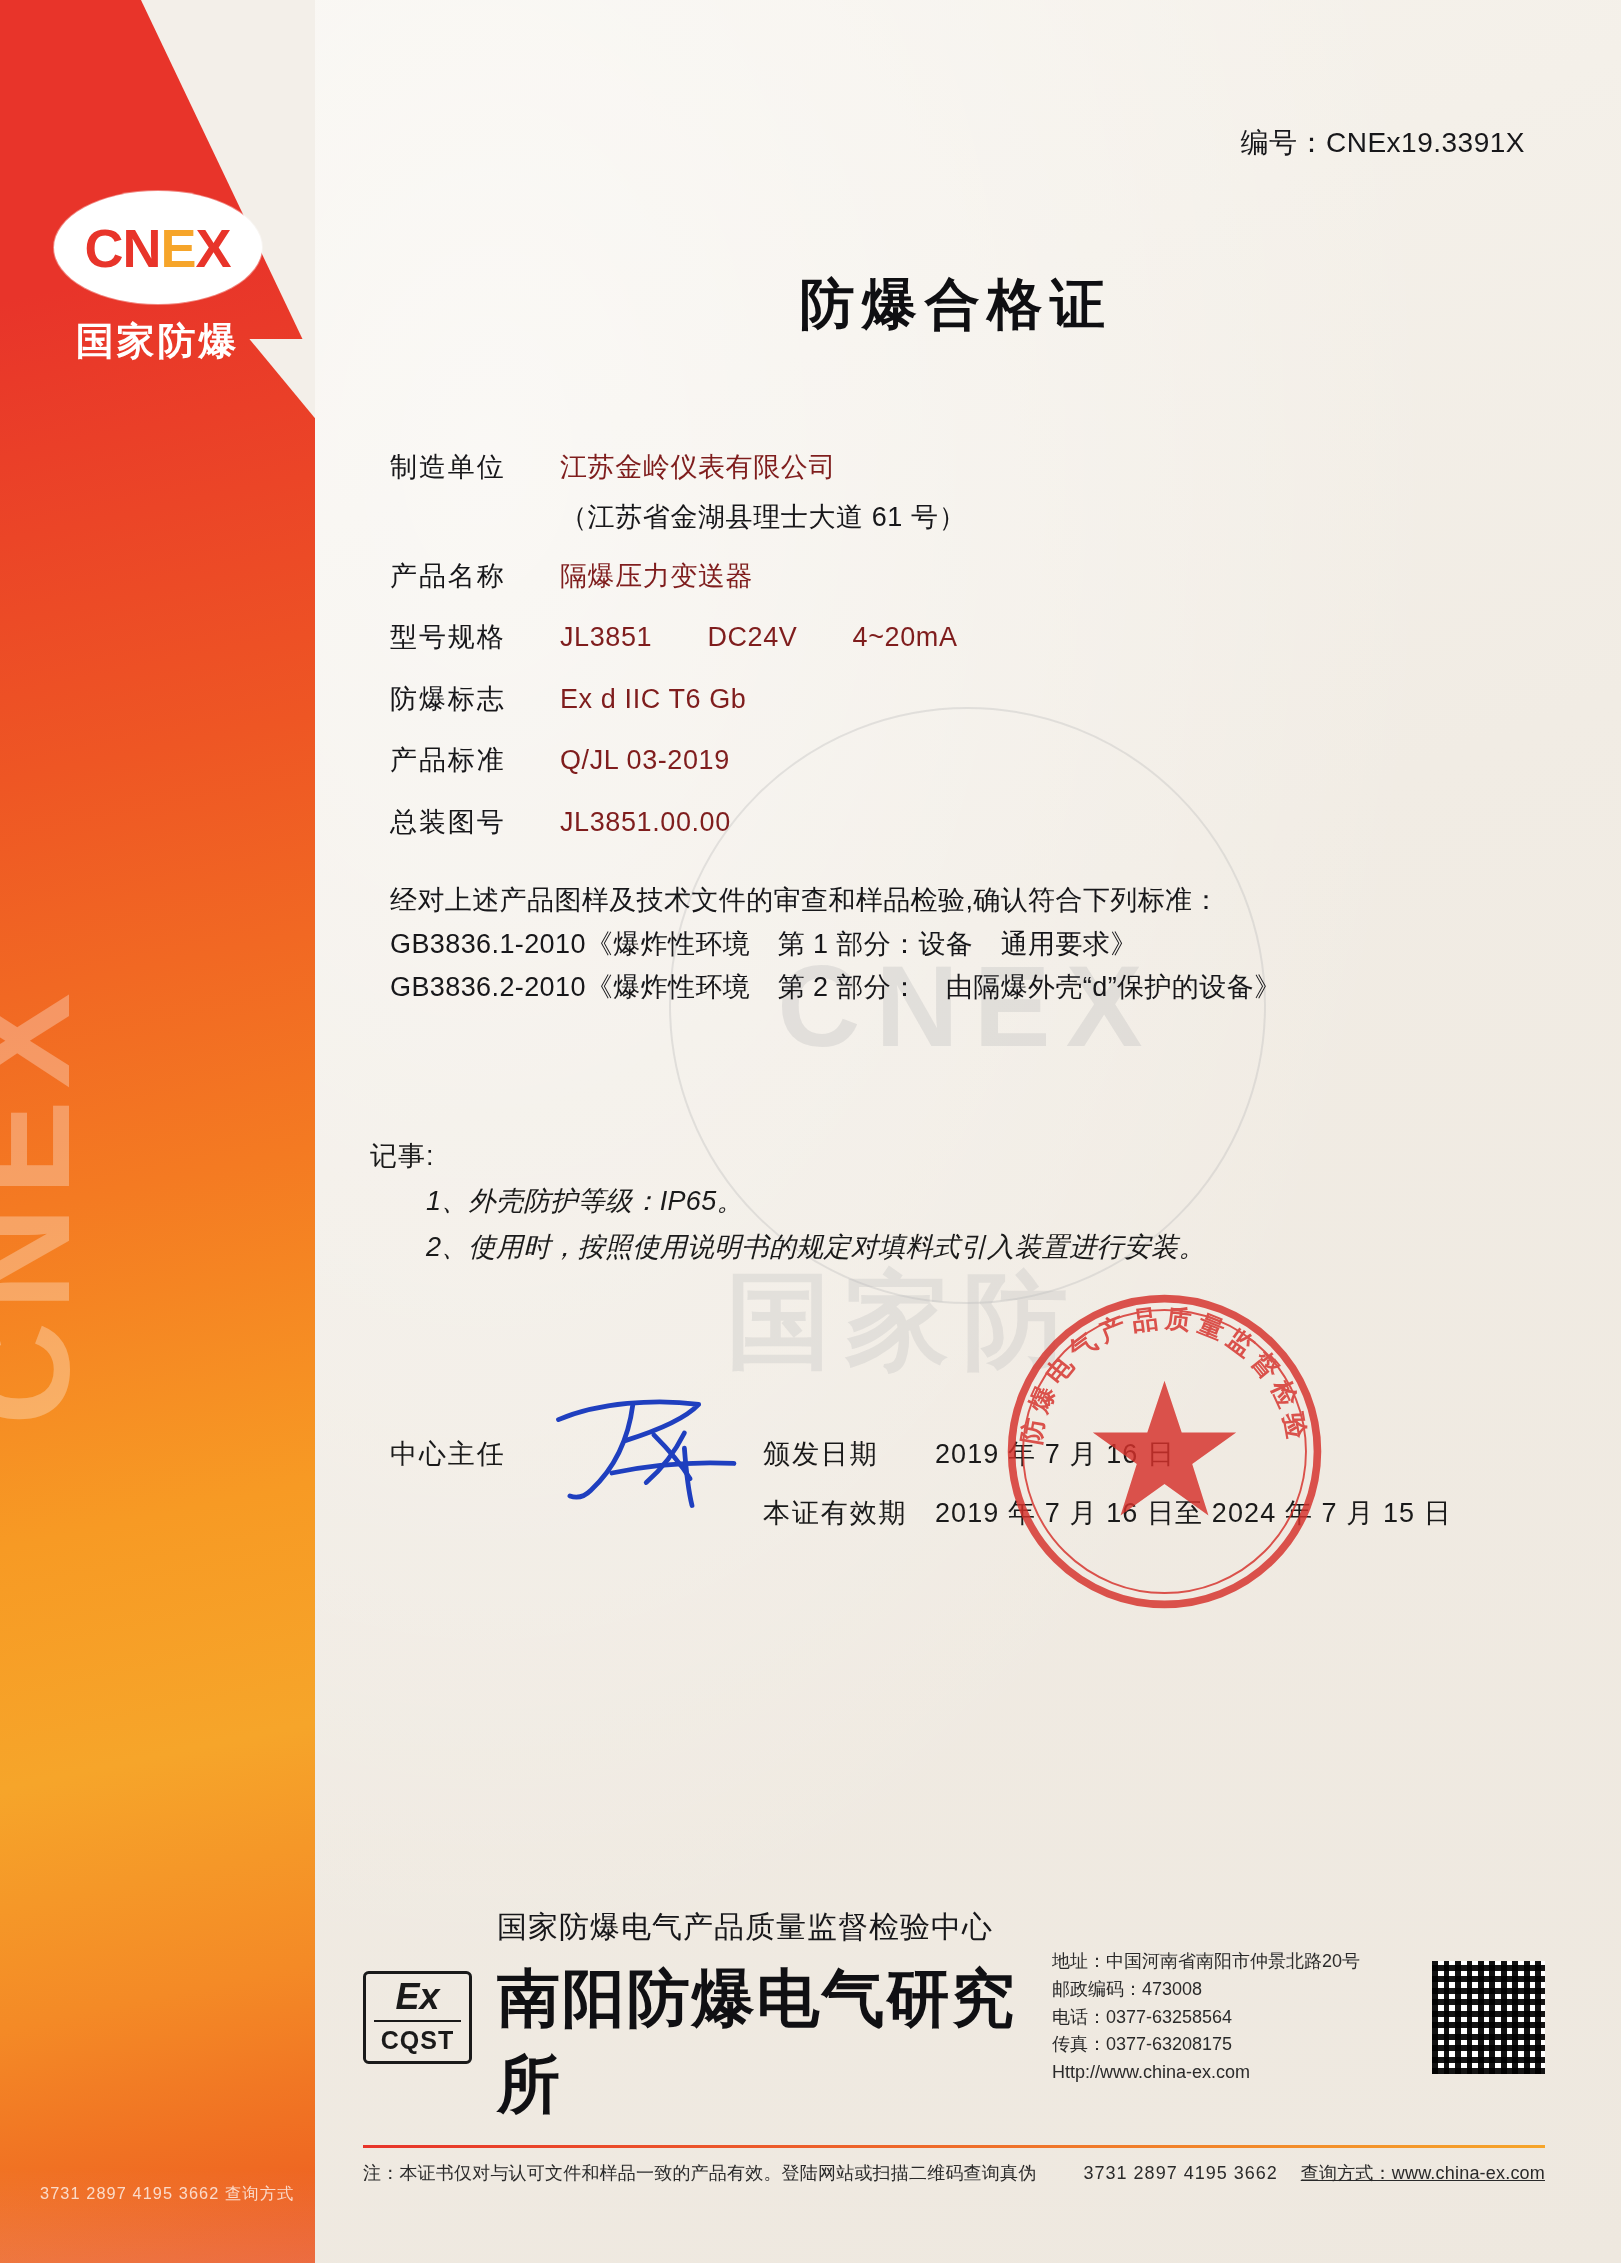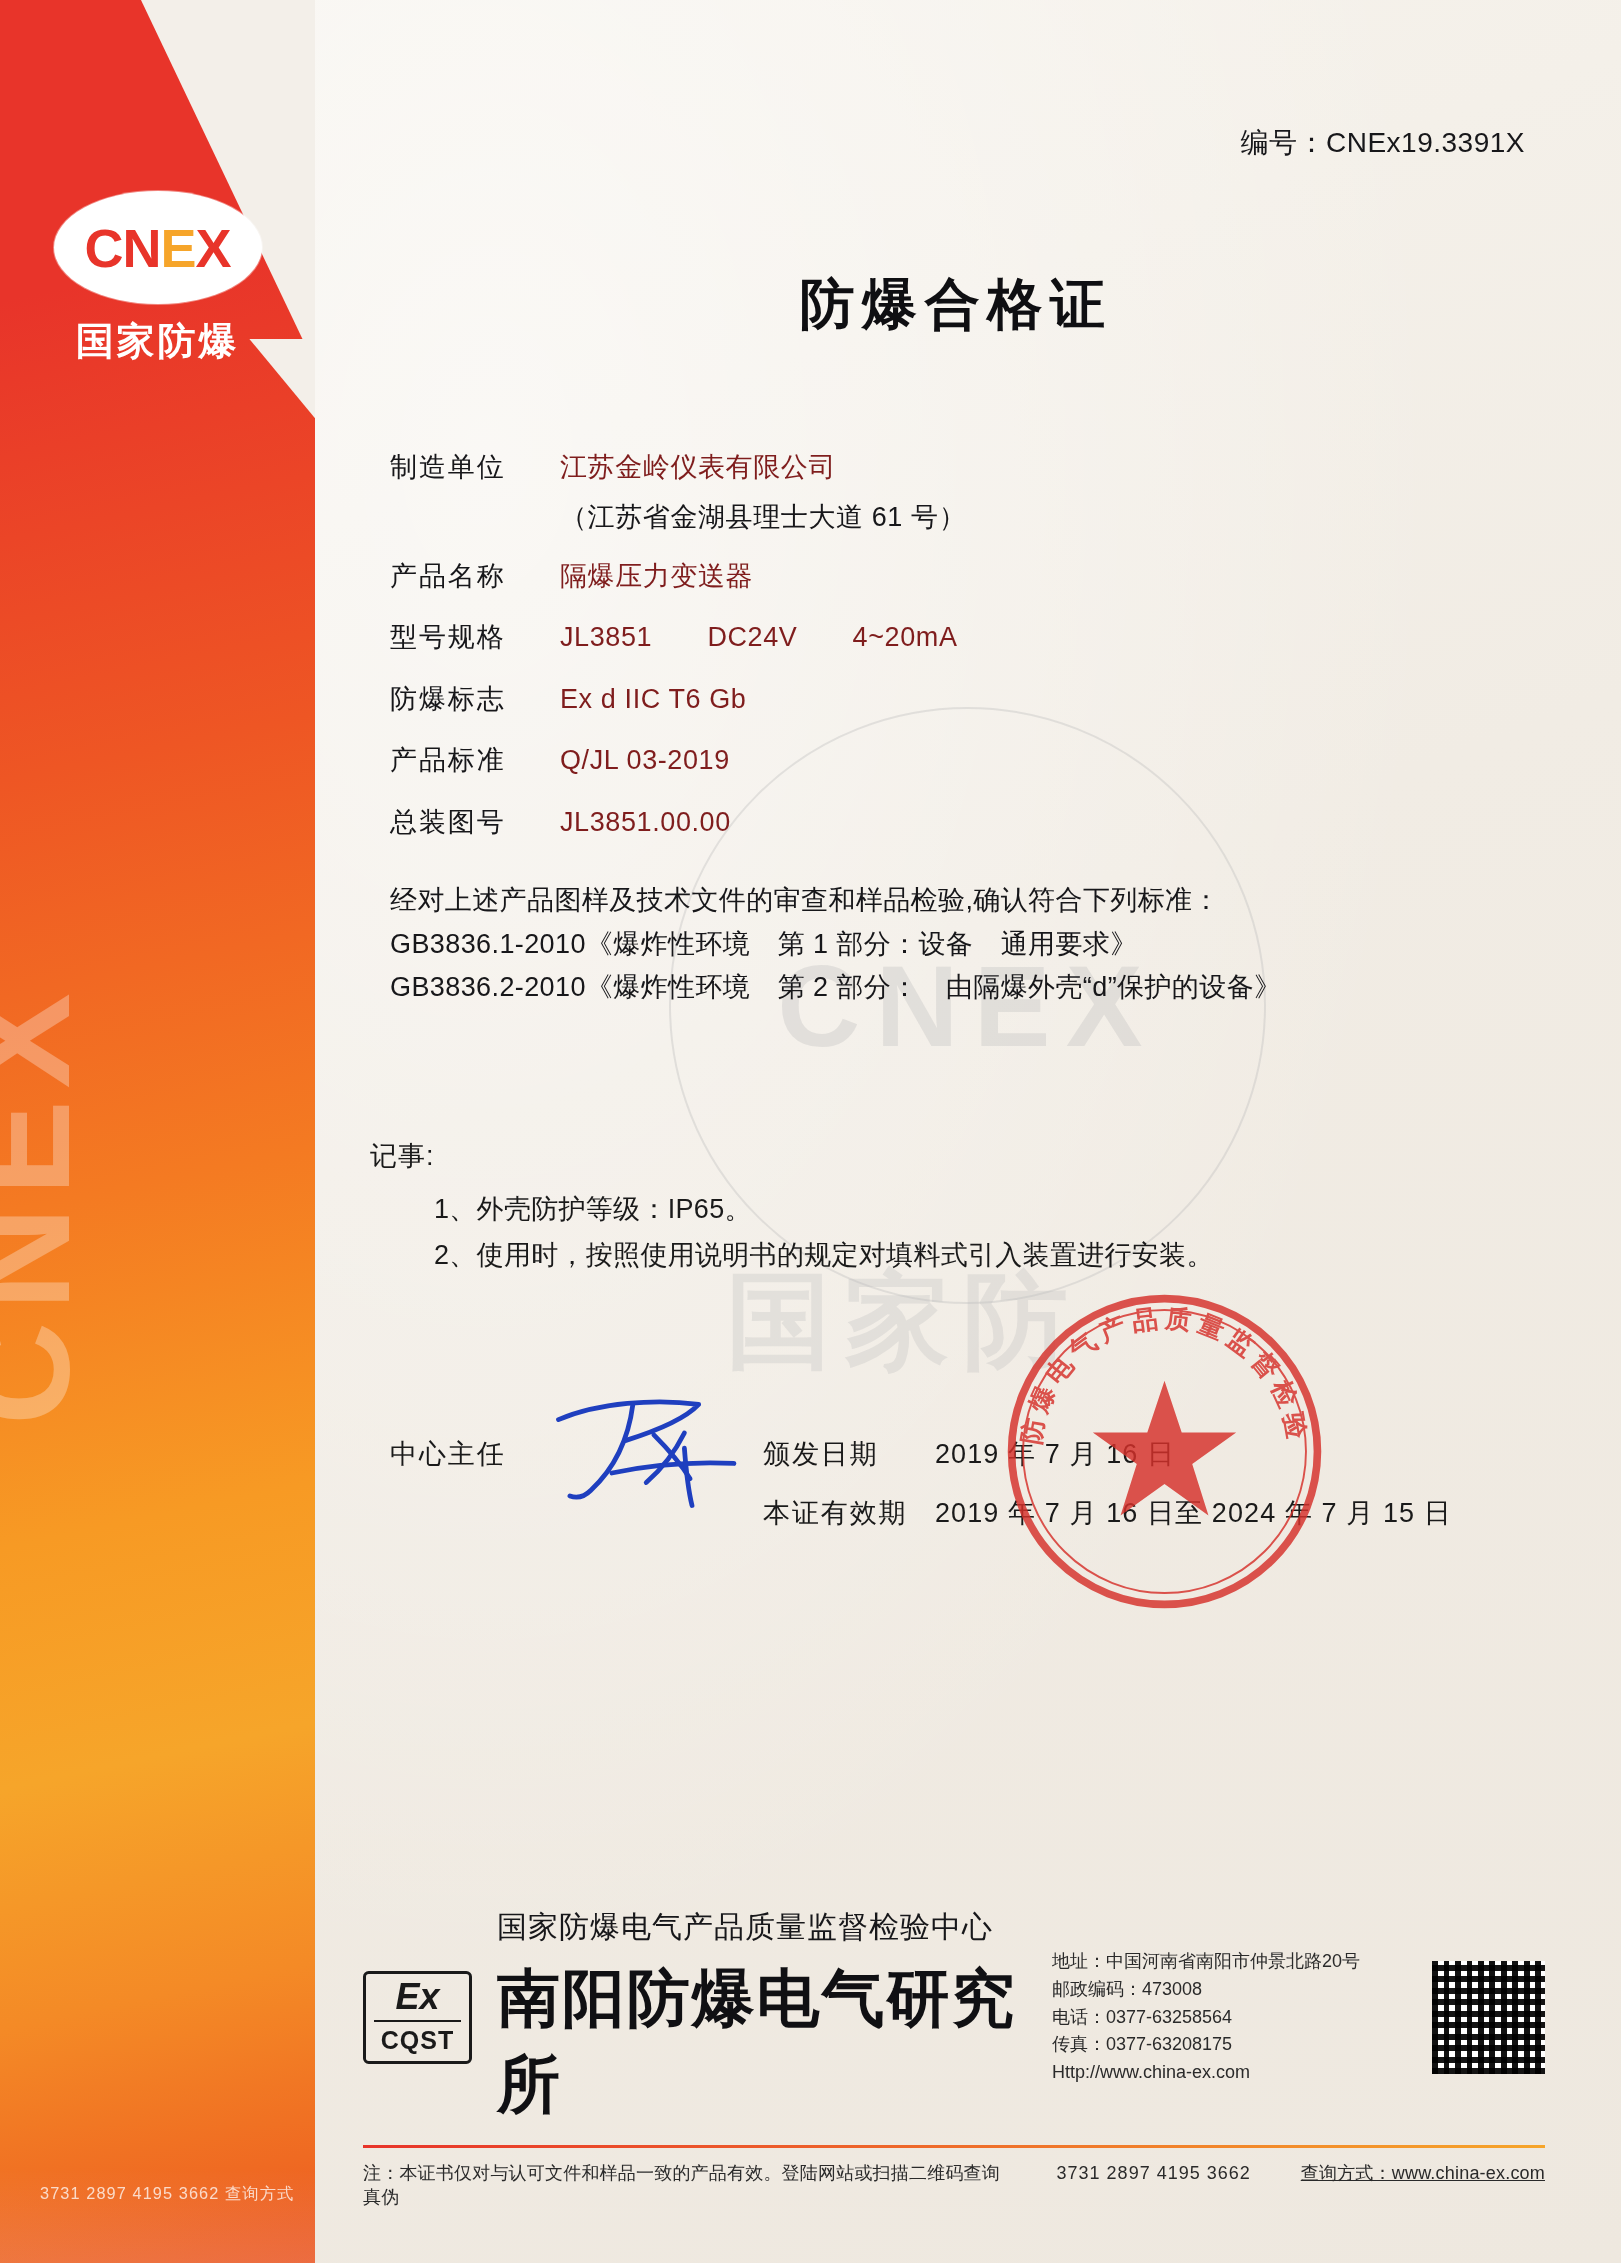--- a/index.html
+++ b/index.html
@@ -201,23 +201,24 @@
     left: 370px;
     top: 1138px;
     font-size: 27px;
     letter-spacing: 1px;
   }
   .notes-list {
     position: absolute;
     left: 390px;
     top: 1178px;
     width: 1157px;
-    margin: 8px;
+    margin: 0;
     padding: 0;
     list-style: none;
+    font-style: italic;
   }
   .notes-list li {
     font-size: 27px;
     line-height: 1.72;
     letter-spacing: 0.3px;
     padding-left: 36px;
   }
 
   .sign-area {
     position: absolute;
@@ -374,21 +375,20 @@
     height: 2.9px;
     background: linear-gradient(90deg, #e8342a, #f6a52a);
   }
   .footer-note {
     margin-top: 13.4px;
     display: flex;
     align-items: baseline;
     font-size: 18px;
     color: #2a2a2a;
     letter-spacing: 0.2px;
-    gap: 27px;
   }
   .footer-note .left { flex: 1; }
   .footer-note .mid { margin: 0 23px; letter-spacing: 1px;}
   .footer-note .right { white-space: nowrap; text-decoration: underline; }
 </style>
 </head>
 <body>
 
 <div class="page">
   <div class="paper-tint"></div>

